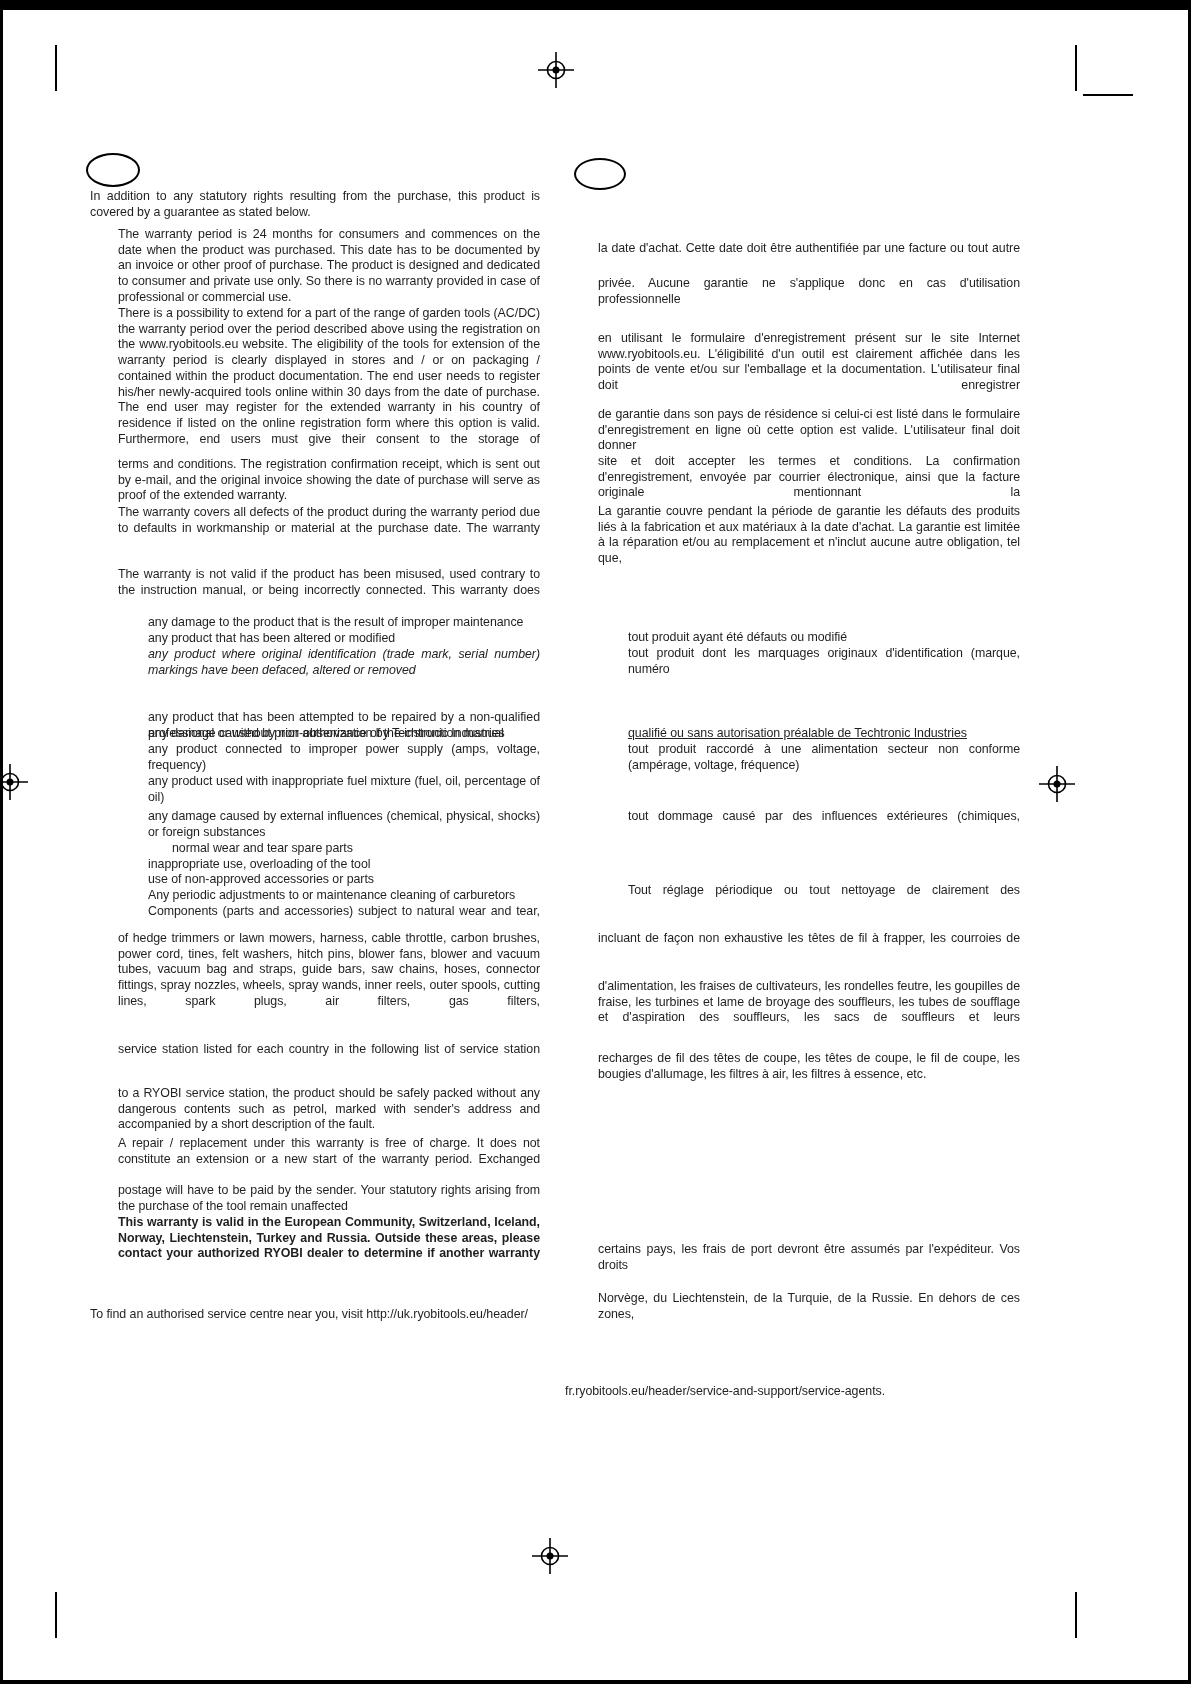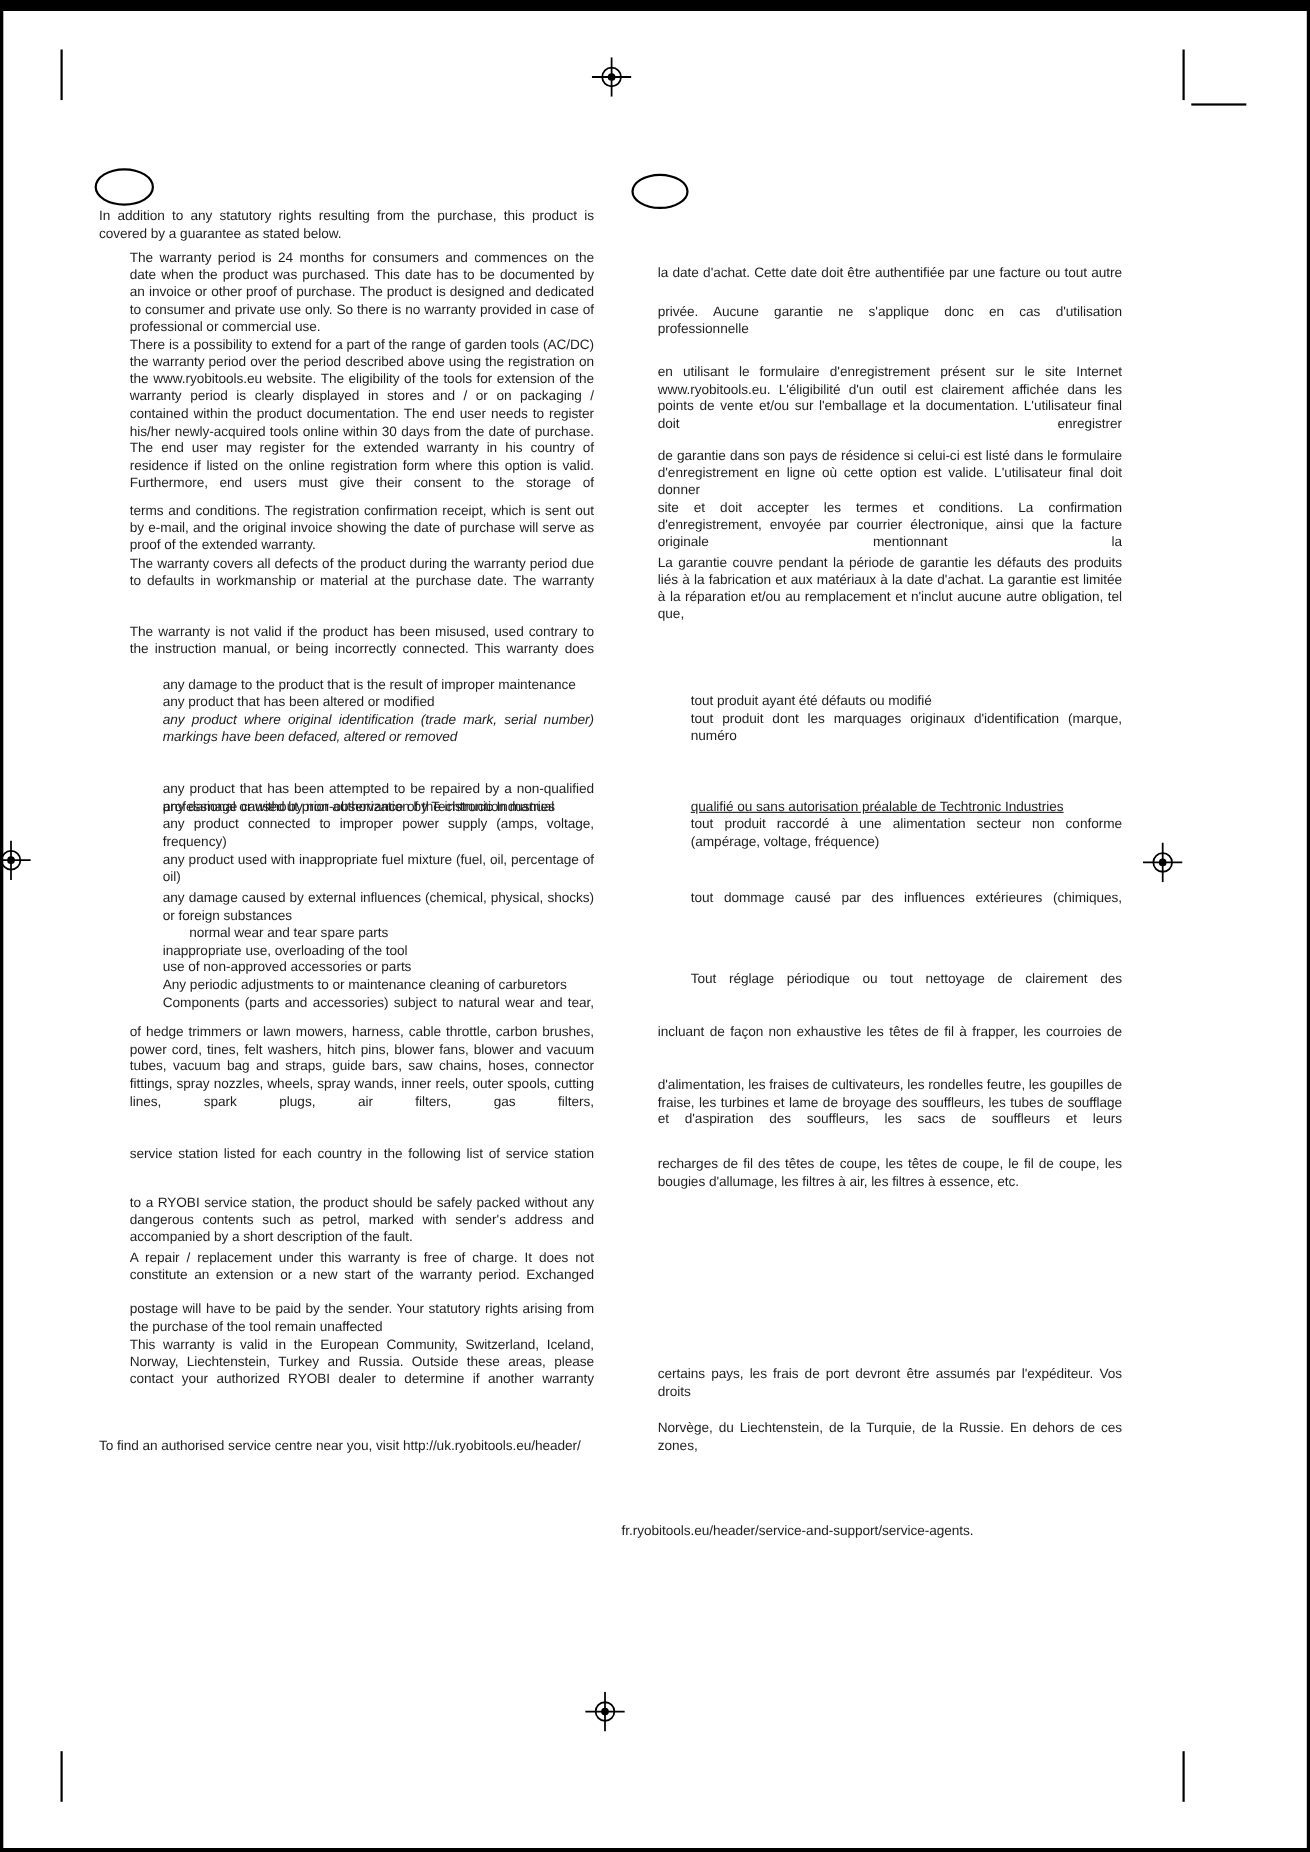--- a/index.html
+++ b/index.html
@@ -115,21 +115,21 @@
       <div class="para" style="top: 841px; left: 148px; width: 392px; padding-left: 24px;">normal wear and tear spare parts</div>
       <div class="para" style="top: 857px; left: 148px; width: 392px;">inappropriate use, overloading of the tool</div>
       <div class="para" style="top: 872px; left: 148px; width: 392px;">use of non-approved accessories or parts</div>
       <div class="para" style="top: 888px; left: 148px; width: 392px;">Any periodic adjustments to or maintenance cleaning of carburetors</div>
       <div class="para jlast" style="top: 904px; left: 148px; width: 392px;">Components (parts and accessories) subject to natural wear and tear,</div>
       <div class="para jlast" style="top: 931px; left: 118px; width: 422px;">of hedge trimmers or lawn mowers, harness, cable throttle, carbon brushes, power cord, tines, felt washers, hitch pins, blower fans, blower and vacuum tubes, vacuum bag and straps, guide bars, saw chains, hoses, connector fittings, spray nozzles, wheels, spray wands, inner reels, outer spools, cutting lines, spark plugs, air filters, gas filters,</div>
       <div class="para jlast" style="top: 1042px; left: 118px; width: 422px;">service station listed for each country in the following list of service station</div>
       <div class="para" style="top: 1086px; left: 118px; width: 422px;">to a RYOBI service station, the product should be safely packed without any dangerous contents such as petrol, marked with sender's address and accompanied by a short description of the fault.</div>
       <div class="para jlast" style="top: 1136px; left: 118px; width: 422px;">A repair / replacement under this warranty is free of charge. It does not constitute an extension or a new start of the warranty period. Exchanged</div>
       <div class="para" style="top: 1183px; left: 118px; width: 422px;">postage will have to be paid by the sender. Your statutory rights arising from the purchase of the tool remain unaffected</div>
-      <div class="para jlast" style="top: 1215px; left: 118px; width: 422px;">This warranty is valid in the European Community, Switzerland, Iceland, Norway, Liechtenstein, Turkey and Russia. Outside these areas, please contact your authorized RYOBI dealer to determine if another warranty</div>
+      <div class="para jlast" style="top: 1215px; left: 118px; width: 422px; font-weight: bold;">This warranty is valid in the European Community, Switzerland, Iceland, Norway, Liechtenstein, Turkey and Russia. Outside these areas, please contact your authorized RYOBI dealer to determine if another warranty</div>
       <div class="para" style="top: 1307px; left: 90px; width: 450px;">To find an authorised service centre near you, visit http://uk.ryobitools.eu/header/</div>
     </div>
   <div id="col-fr">
       <div class="para jlast" style="top: 241px; left: 598px; width: 422px;">la date d'achat. Cette date doit être authentifiée par une facture ou tout autre</div>
       <div class="para jlast" style="top: 276px; left: 598px; width: 422px;">privée. Aucune garantie ne s'applique donc en cas d'utilisation professionnelle</div>
       <div class="para jlast" style="top: 331px; left: 598px; width: 422px;">en utilisant le formulaire d'enregistrement présent sur le site Internet www.ryobitools.eu. L'éligibilité d'un outil est clairement affichée dans les points de vente et/ou sur l'emballage et la documentation. L'utilisateur final doit enregistrer</div>
       <div class="para jlast" style="top: 407px; left: 598px; width: 422px;">de garantie dans son pays de résidence si celui-ci est listé dans le formulaire d'enregistrement en ligne où cette option est valide. L'utilisateur final doit donner</div>
       <div class="para jlast" style="top: 454px; left: 598px; width: 422px;">site et doit accepter les termes et conditions. La confirmation d'enregistrement, envoyée par courrier électronique, ainsi que la facture originale mentionnant la</div>
       <div class="para jlast" style="top: 504px; left: 598px; width: 422px;">La garantie couvre pendant la période de garantie les défauts des produits liés à la fabrication et aux matériaux à la date d'achat. La garantie est limitée à la réparation et/ou au remplacement et n'inclut aucune autre obligation, tel que,</div>
       <div class="para" style="top: 630px; left: 628px; width: 392px;">tout produit ayant été défauts ou modifié</div>

